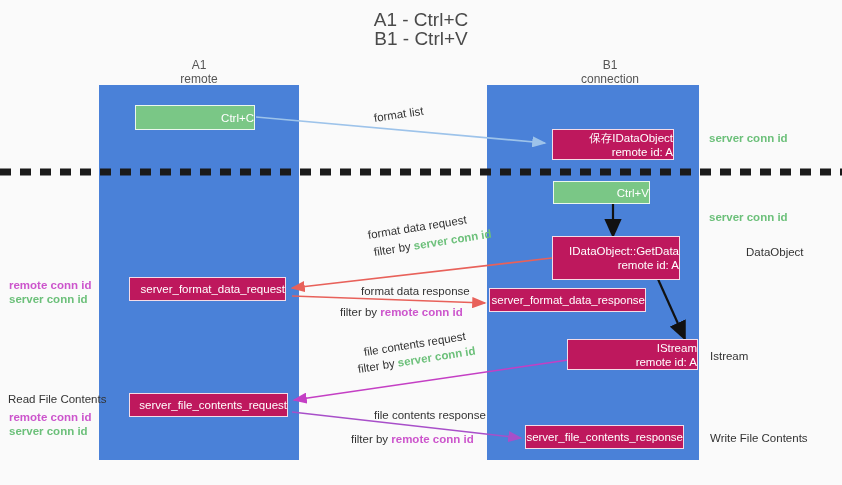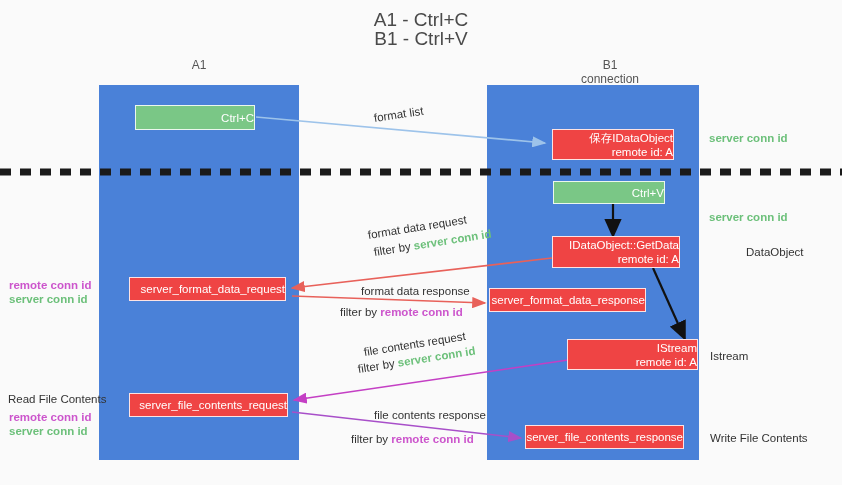--- a/index.html
+++ b/index.html
@@ -45,21 +45,21 @@
     flex-direction: column;
     align-items: flex-end;
     justify-content: center;
     color: #ffffff;
     font-size: 11.5px;
     line-height: 14px;
     text-align: center;
     border: 1px solid rgba(255,255,255,0.85);
   }
   .box.green { background: #7ac786; }
-  .box.orange { background: #ef4444; }
+  .box.orange { background: #be185d; }
   .box span { display: block; }
   .lbl {
     position: absolute;
     font-size: 11.5px;
     color: #333;
     line-height: 15px;
     white-space: nowrap;
   }
   .lbl.rot-up { transform: rotate(-8.5deg); transform-origin: left center; }
   .lbl.rot-up2 { transform: rotate(-9deg); transform-origin: left center; }
@@ -84,20 +84,21 @@
 </head>
 <body>
 
 <div id="canvas">
 
   <div class="title">A1 - Ctrl+C
 B1 - Ctrl+V</div>
 
   <div class="col-head" style="left:99px; top:58px;">
     <div>A1</div>
+    <div>remote</div>
   </div>
   <div class="col-head" style="left:510px; top:58px;">
     <div>B1</div>
     <div>connection</div>
   </div>
 
   <div class="lane" style="left:99px; top:85px; width:200px; height:375px;"></div>
   <div class="lane" style="left:487px; top:85px; width:212px; height:375px;"></div>
 
   <svg class="overlay">
@@ -138,25 +139,25 @@
 
   <div class="box green" style="left:135px; top:105px; width:120px; height:25px;">
     <span>Ctrl+C</span>
   </div>
 
   <div class="box orange" style="left:552px; top:129px; width:122px; height:31px;">
     <span>保存IDataObject</span>
     <span>remote id: A</span>
   </div>
 
-  <div class="box green" style="left:553px; top:181px; width:112px; height:23px;">
+  <div class="box green" style="left:553px; top:181px; width:97px; height:23px;">
     <span>Ctrl+V</span>
   </div>
 
-  <div class="box orange" style="left:552px; top:236px; width:128px; height:32px;">
+  <div class="box orange" style="left:552px; top:236px; width:128px; height:44px;">
     <span>IDataObject::GetData</span>
     <span>remote id: A</span>
   </div>
 
   <div class="box orange" style="left:129px; top:277px; width:157px; height:24px;">
     <span>server_format_data_request</span>
   </div>
 
   <div class="box orange" style="left:489px; top:288px; width:157px; height:24px;">
     <span>server_format_data_response</span>

